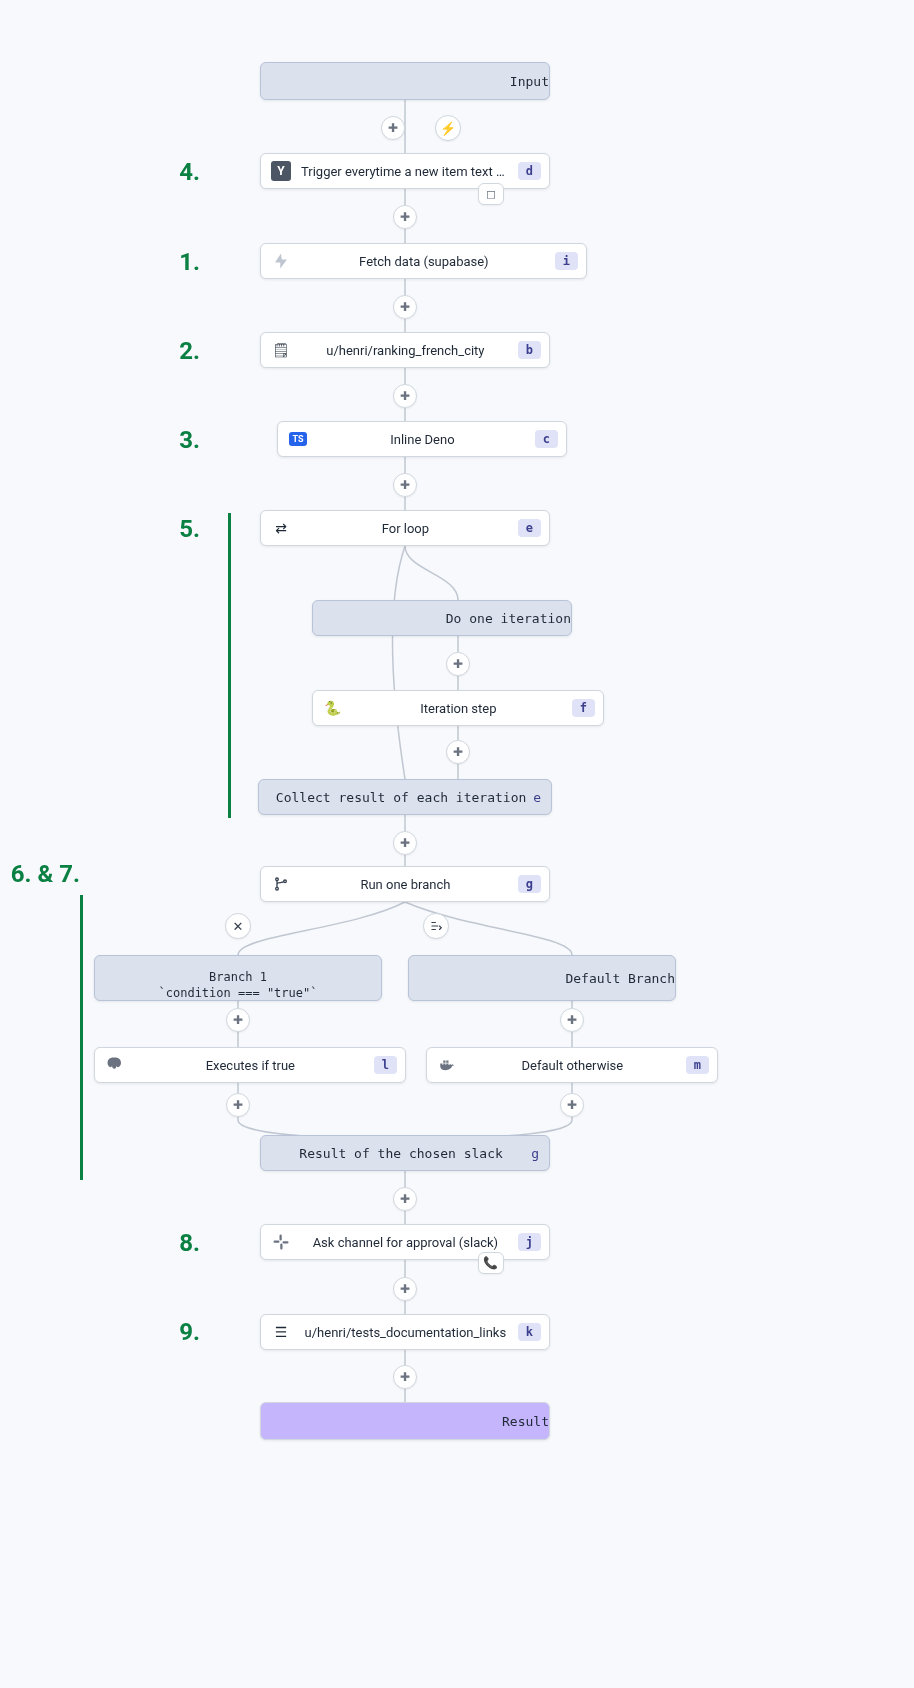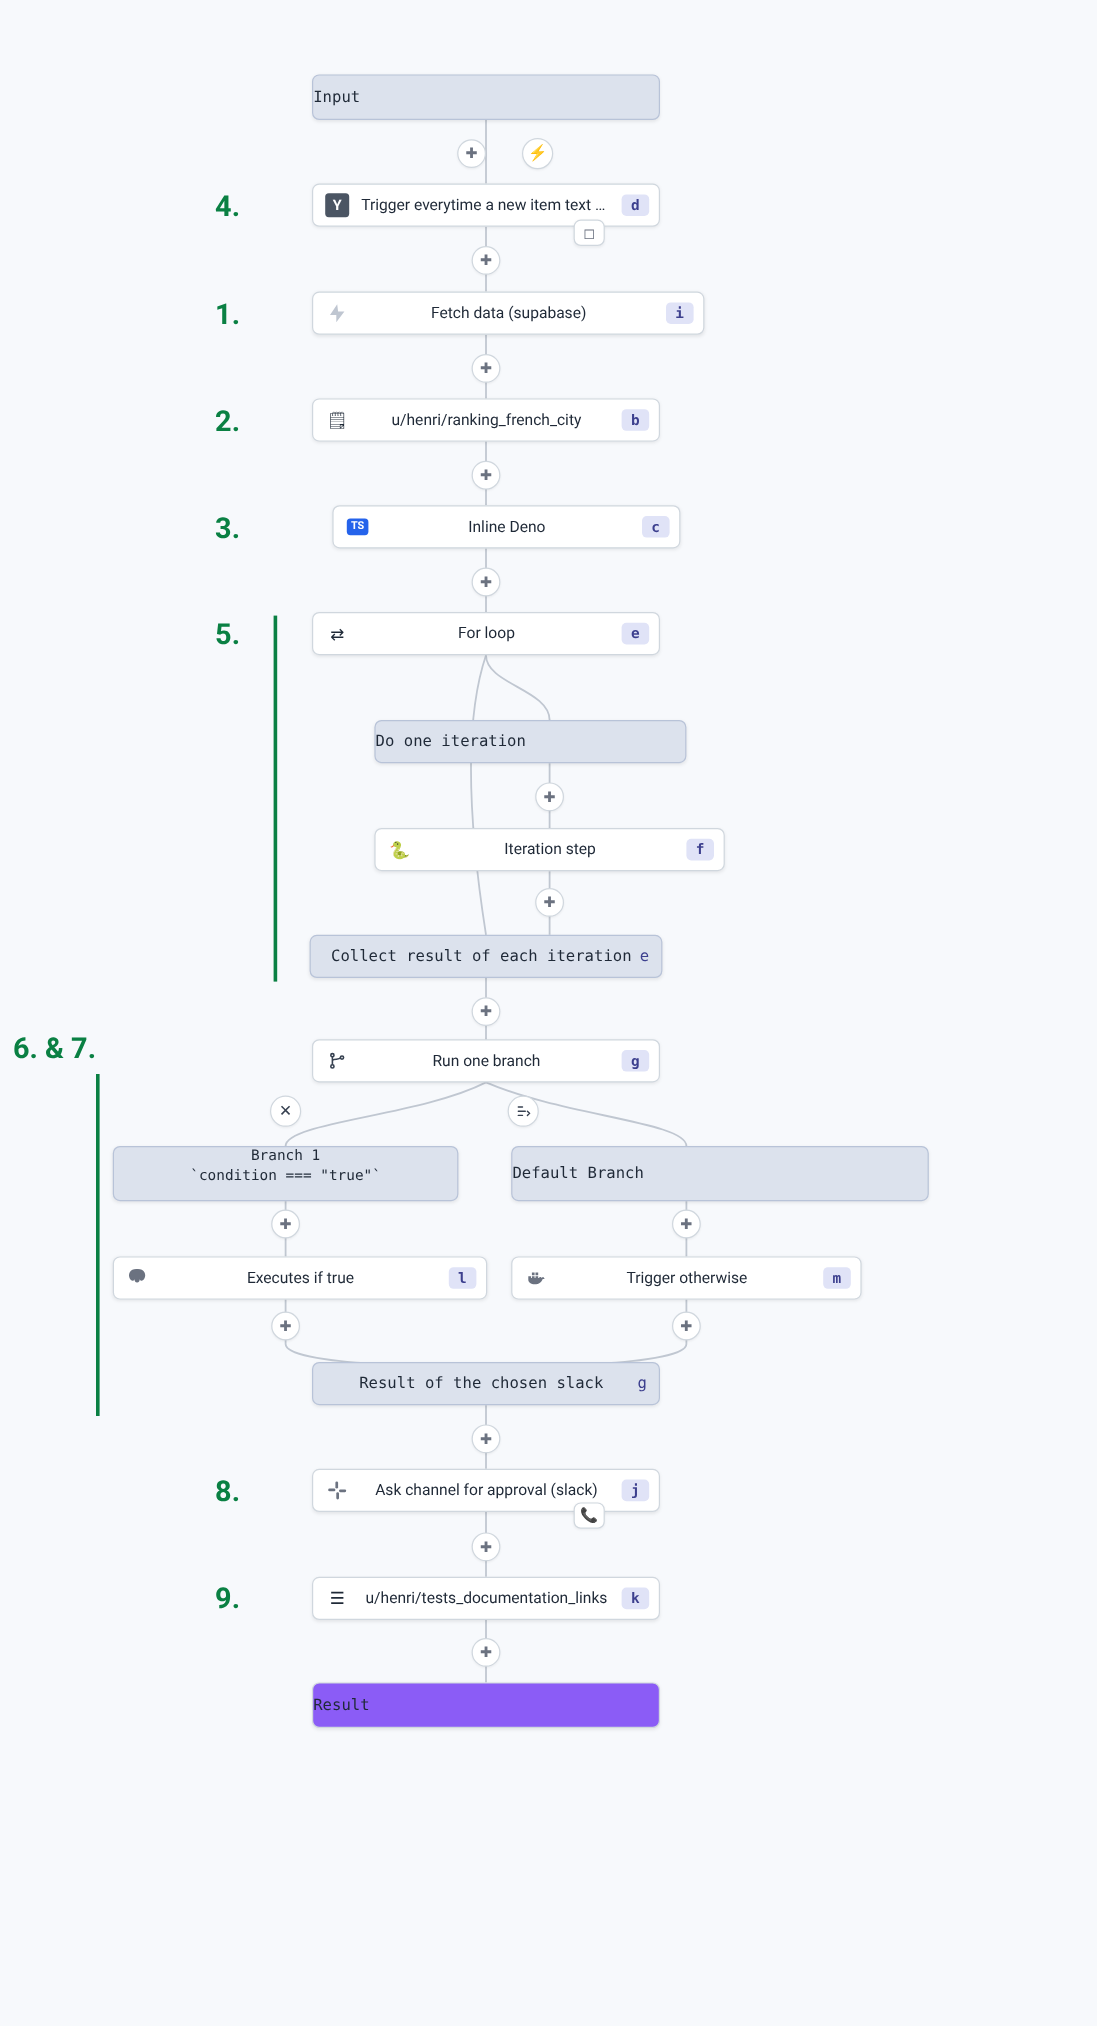--- a/index.html
+++ b/index.html
@@ -1,21 +1,21 @@
 <!DOCTYPE html>
 <html><head>
 <meta charset="utf-8">
 <style>
 *{box-sizing:border-box;margin:0;padding:0}
 body{background:#f7f9fc;font-family:-apple-system,BlinkMacSystemFont,"Segoe UI",Roboto,sans-serif;width:914px;height:1688px;position:relative;overflow:hidden}
 .canvas{position:absolute;inset:0}
 svg.lines{position:absolute;inset:0;pointer-events:none}
 svg.lines path,svg.lines line{stroke:#c0c7d1;stroke-width:1.5;fill:none}
 .node{position:absolute;background:#fff;border:1px solid #d0d7de;border-radius:6px;display:flex;align-items:center;box-shadow:0 1px 3px rgba(0,0,0,.08);font-size:13px;color:#1f2937}
-.node.header{background:#dce2ed;border-color:#b8c3d8;justify-content:flex-start;font-weight:500;font-family:ui-monospace,Menlo,monospace}
+.node.header{background:#dce2ed;border-color:#b8c3d8;justify-content:flex-end;font-weight:500;font-family:ui-monospace,Menlo,monospace}
 .node.step{height:36px;padding:0 8px}
 .node.step .icon{width:24px;height:24px;display:flex;align-items:center;justify-content:center;font-size:14px;margin-right:4px;flex-shrink:0}
 .node.step .label{flex:1;text-align:center;white-space:nowrap;overflow:hidden;text-overflow:ellipsis;padding:0 4px}
 .node.step .badge{background:#e0e3f7;color:#3c3f8e;border-radius:4px;padding:2px 8px;font-weight:600;font-size:12px;font-family:ui-monospace,monospace;margin-left:4px}
 .plus{position:absolute;width:24px;height:24px;background:#fff;border:1px solid #d0d7de;border-radius:50%;display:flex;align-items:center;justify-content:center;font-size:12px;color:#6b7280;box-shadow:0 1px 2px rgba(0,0,0,.06)}
 .circ{position:absolute;width:26px;height:26px;background:#fff;border:1px solid #d0d7de;border-radius:50%;display:flex;align-items:center;justify-content:center;font-size:13px;color:#374151;box-shadow:0 1px 2px rgba(0,0,0,.06)}
 .annotation{position:absolute;color:#0a8043;font-weight:700;font-size:24px;text-align:right}
 .vbar{position:absolute;background:#0a8043;width:3px}
 .ts-badge{background:#2563eb;color:#fff;font-size:9px;font-weight:700;padding:2px 3px;border-radius:3px}
 .y-badge{background:#4b5563;color:#fff;font-size:12px;font-weight:700;width:20px;height:20px;display:flex;align-items:center;justify-content:center;border-radius:3px}
@@ -159,21 +159,21 @@
       <svg width="14" height="14" viewBox="0 0 24 24">
         <path d="M5 6h6M5 12h10M18 18l3-3-3-3M5 18h6" stroke="#374151" stroke-width="2" fill="none" stroke-linecap="round"></path>
       </svg>
     </div>
 
 <div class="node header" style="left:94px;top:955px;width:288px;height:46px;flex-direction:column;gap:2px;font-size:12px">
   <span>Branch 1</span>
   <span>`condition === "true"`</span>
 </div>
 
-<div class="node header" style="left:426px;top:955px;width:348px;height:46px">
+<div class="node header" style="left:408px;top:955px;width:268px;height:46px">
   <span>Default Branch</span>
 </div>
 
 <div class="plus" style="left:226px;top:1008px">✚</div>
 <div class="plus" style="left:560px;top:1008px">✚</div>
 
 <div class="node step" style="left:94px;top:1047px;width:312px">
   <span class="icon pg">
         <svg viewBox="0 0 24 24">
           <path fill="#6b7280" d="M12 2c5 0 8 3 8 7 0 3-2 6-4 6-1 0-2-1-2-2 0 2-1 4-3 4s-3-2-3-4c0 1-1 2-2 2-2 0-4-3-4-6 0-4 3-7 8-7z"></path>
@@ -182,21 +182,21 @@
   <span class="label">Executes if true</span>
   <span class="badge">l</span>
 </div>
 
 <div class="node step" style="left:426px;top:1047px;width:292px">
   <span class="icon docker">
         <svg viewBox="0 0 24 24">
           <path fill="#6b7280" d="M3 13h3v-3H3zm4 0h3v-3H7zm4 0h3v-3h-3zm-4-4h3V6H7zm4 0h3V6h-3zM3 14c0 3 3 5 7 5 5 0 8-3 9-6h2c0-1-1-2-2-2l-1 1c-1-2-3-1-3 0H3z"></path>
         </svg>
       </span>
-  <span class="label">Trigger otherwise</span>
+  <span class="label">Default otherwise</span>
   <span class="badge">m</span>
 </div>
 
 <div class="plus" style="left:226px;top:1093px">✚</div>
 <div class="plus" style="left:560px;top:1093px">✚</div>
 
 <div class="node header" style="left:260px;top:1135px;width:290px;height:36px;justify-content:space-between;padding:0 10px">
   <span></span>
   <span>Result of the chosen slack</span>
   <span class="badge" style="background:transparent;color:#3c3f8e">g</span>
@@ -223,17 +223,17 @@
 <div class="plus" style="left:393px;top:1277px">✚</div>
 
 <div class="node step" style="left:260px;top:1314px;width:290px">
   <span class="icon">☰</span>
   <span class="label">u/henri/tests_documentation_links</span>
   <span class="badge">k</span>
 </div>
 
 <div class="plus" style="left:393px;top:1365px">✚</div>
 
-<div class="node header" style="left:260px;top:1402px;width:290px;height:38px;background:#8b5cf6;border-color:#d0d7de">
+<div class="node header" style="left:260px;top:1402px;width:290px;height:38px;background:#c4b5fd;border-color:#d0d7de">
   <span>Result</span>
 </div>
 
 </div>
 
 </body></html>

